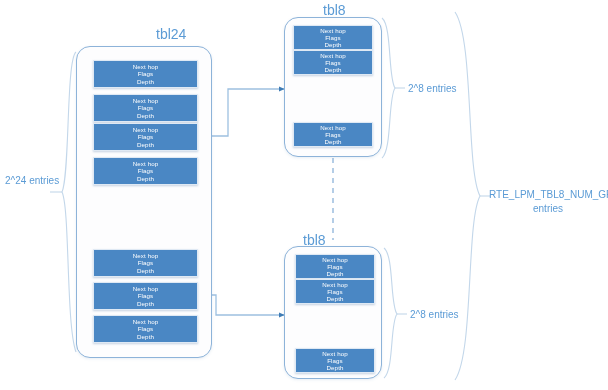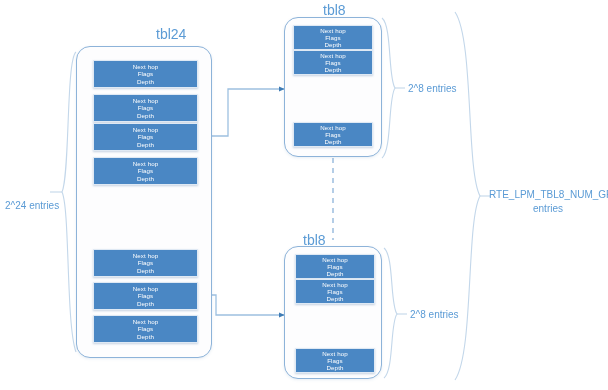--- a/index.html
+++ b/index.html
@@ -131,21 +131,21 @@
     <span>Flags</span>
     <span>Depth</span>
   </div>
 
   <div class="entry" style="left:93px;top:315px;width:105px;height:28px;">
     <span>Next hop</span>
     <span>Flags</span>
     <span>Depth</span>
   </div>
 
-  <div class="lbl" style="left:5px;top:200px;">2^24 entries</div>
+  <div class="lbl" style="left:5px;top:175px;">2^24 entries</div>
 
   <div class="lbl title" style="left:323px;top:2px;">tbl8</div>
 
   <div class="tbl-box" style="left:284px;top:17px;width:98px;height:140px;">
   </div>
 
   <div class="entry" style="left:293px;top:25px;width:80px;height:25px;">
     <span>Next hop</span>
     <span>Flags</span>
     <span>Depth</span>

